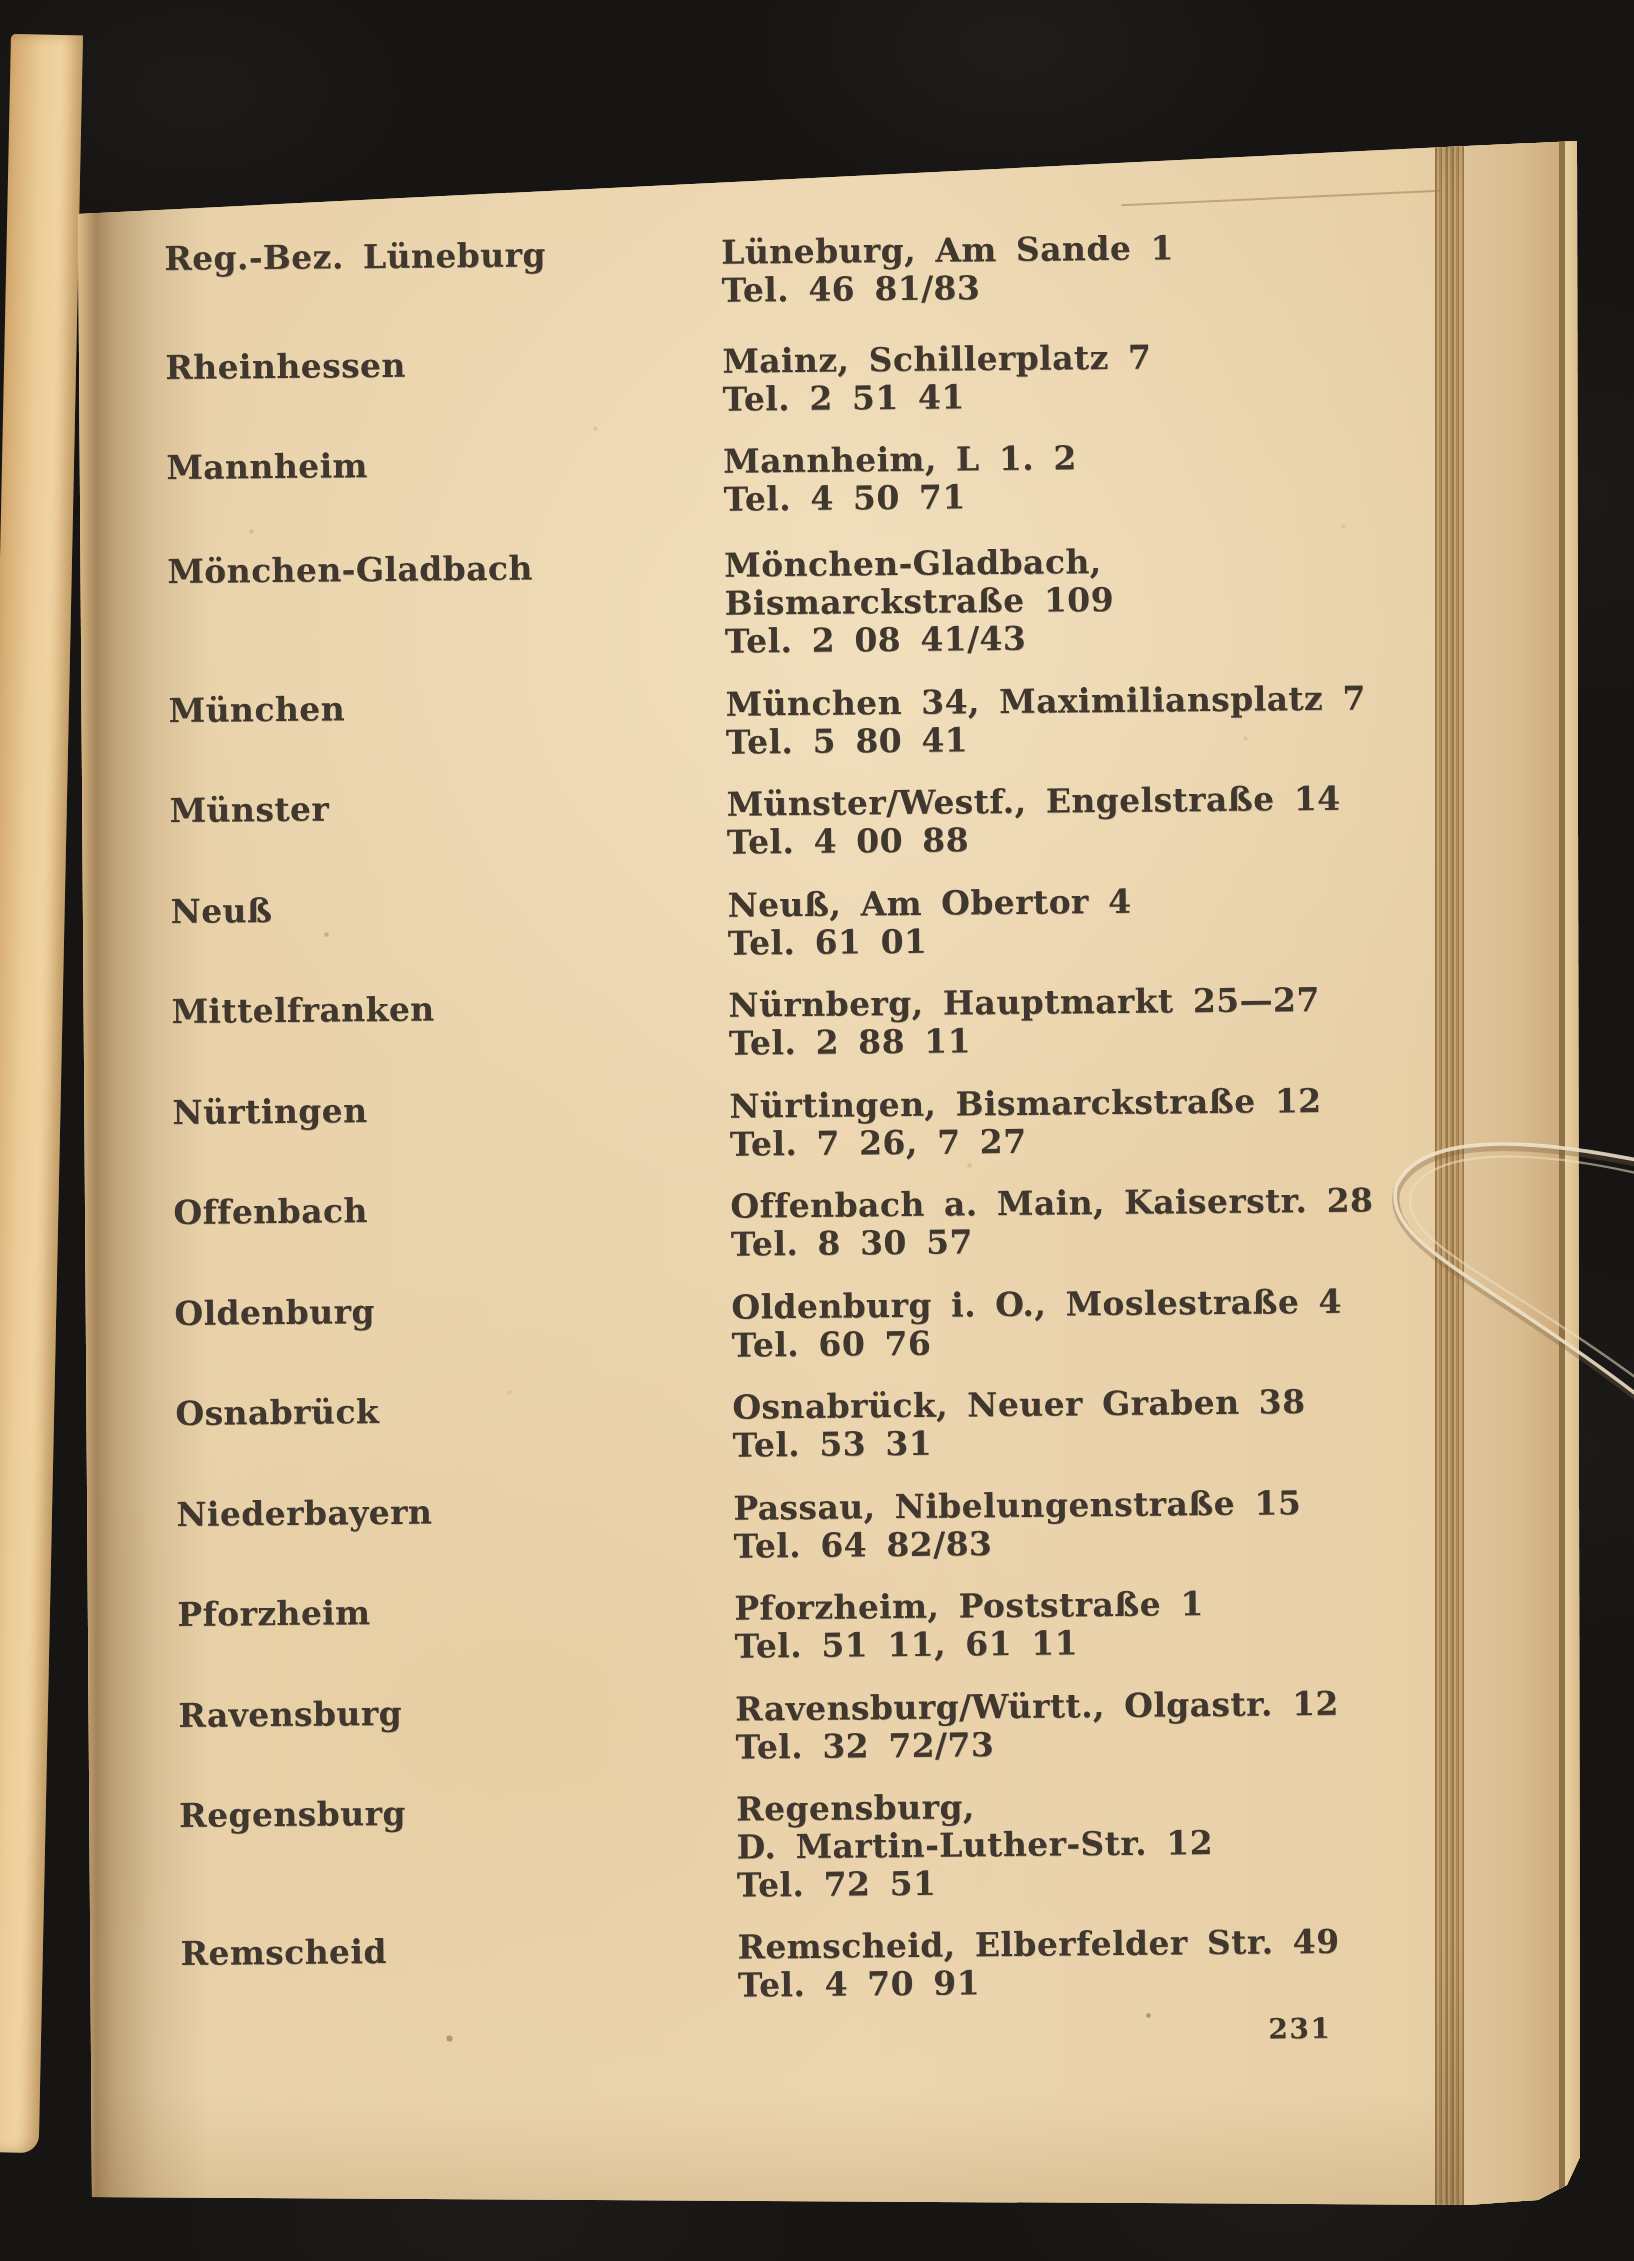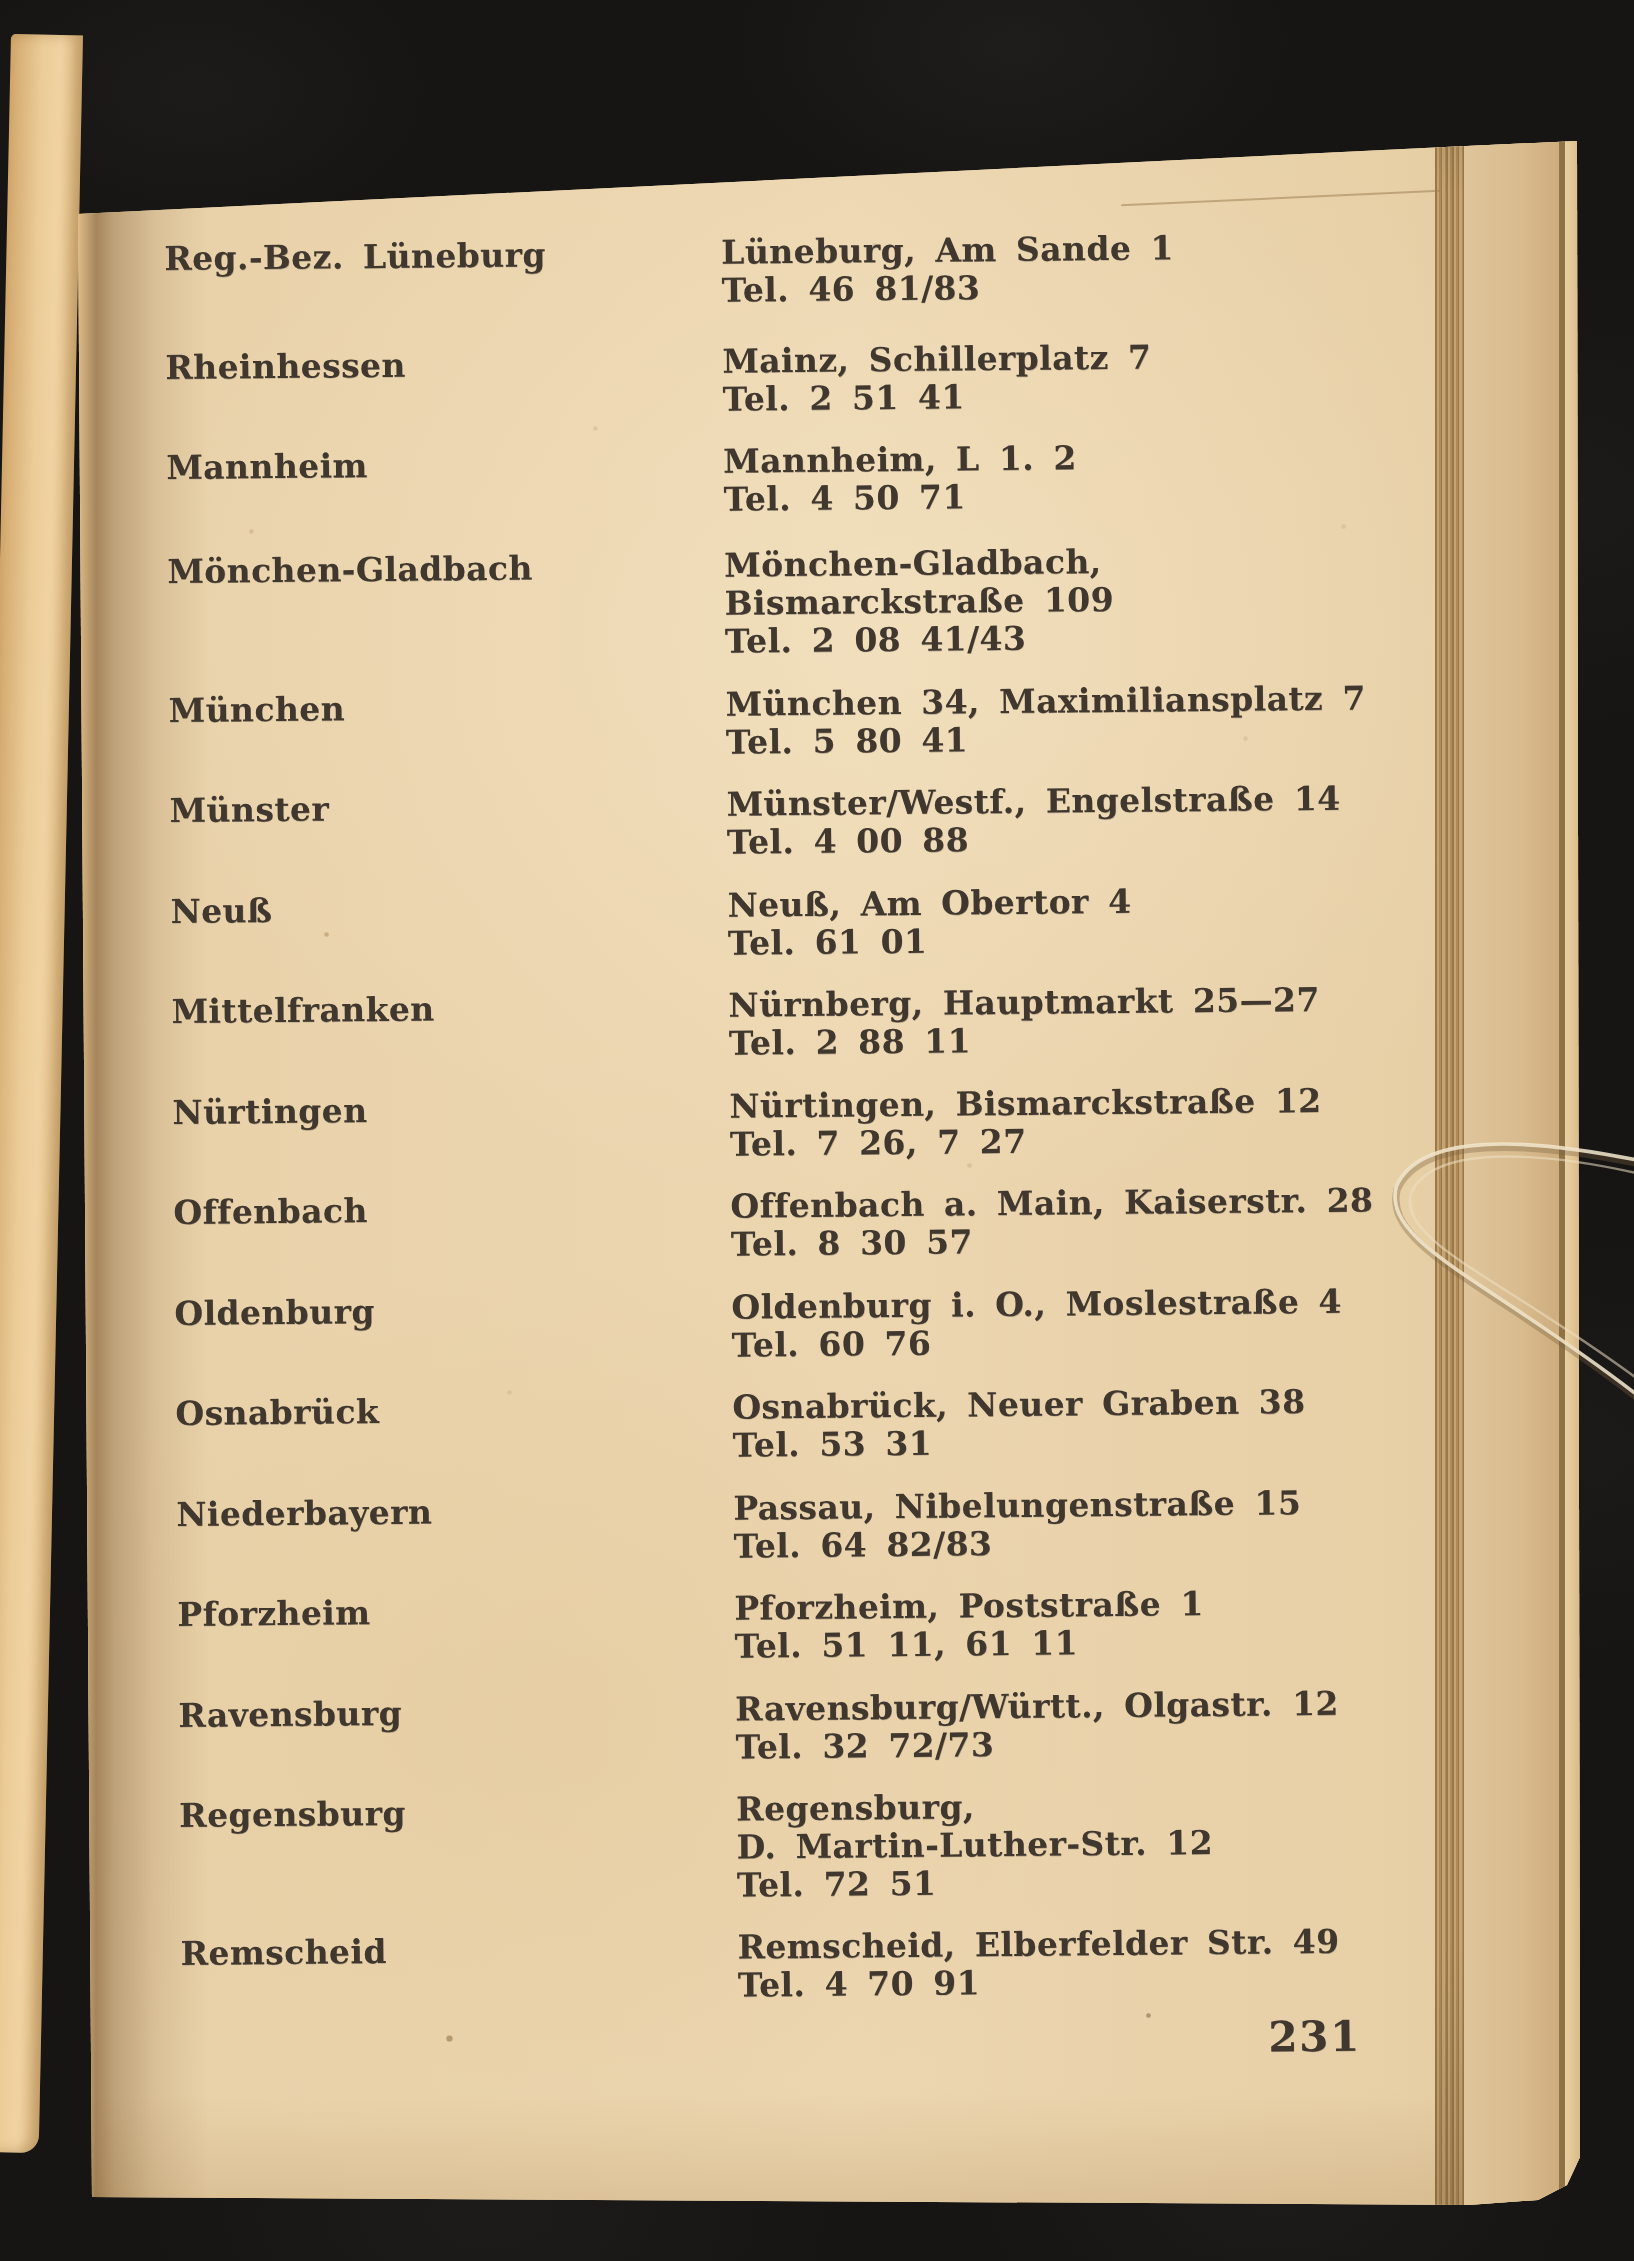--- a/index.html
+++ b/index.html
@@ -110,21 +110,21 @@
     letter-spacing:0.4px;
     word-spacing:7.4px;
     text-shadow:0.3px 0.6px 0.6px rgba(64,55,46,0.35);
   }
   .entry{position:absolute;left:0;width:1438px;}
   .region{position:absolute;left:172px;top:0;white-space:nowrap;}
   .address{position:absolute;left:729px;top:0;}
   .address .line{line-height:38px;height:38px;white-space:nowrap;}
   .page-number{
     position:absolute;left:1259px;top:2023px;
-    font-size:42px;letter-spacing:1.6px;
+    font-size:28px;letter-spacing:1.6px;
   }
 
   
   .bookmark{position:absolute;left:0;top:0;pointer-events:none;}
 </style>
 </head>
 <body>
 
 <div class="scene">
   <div class="bg-texture"></div>

